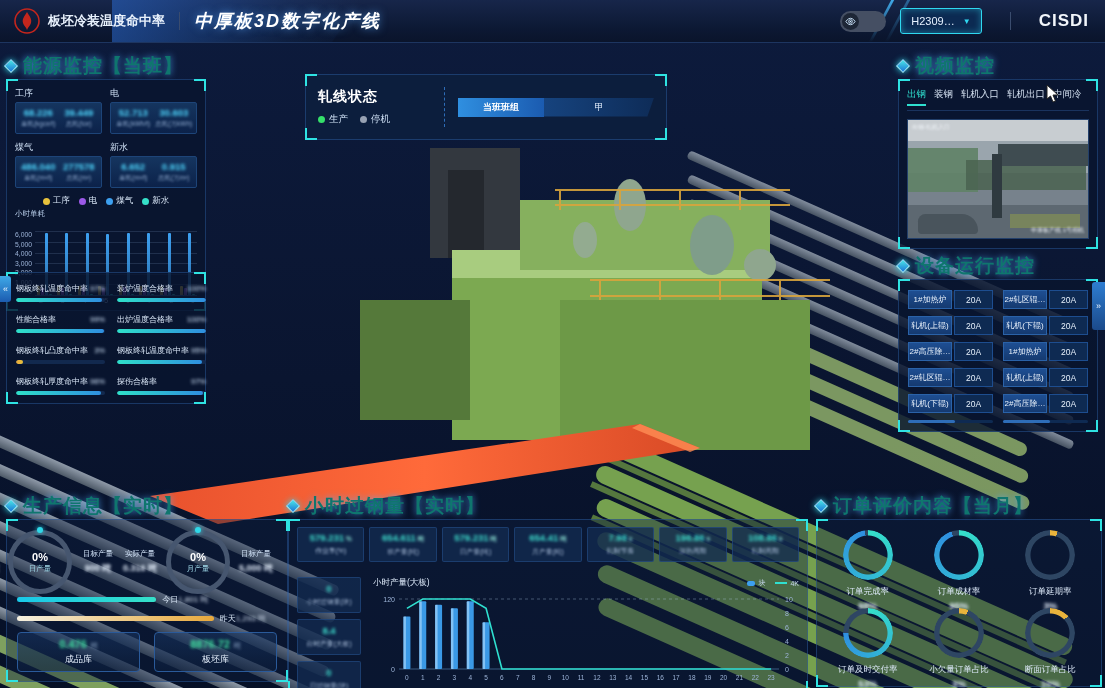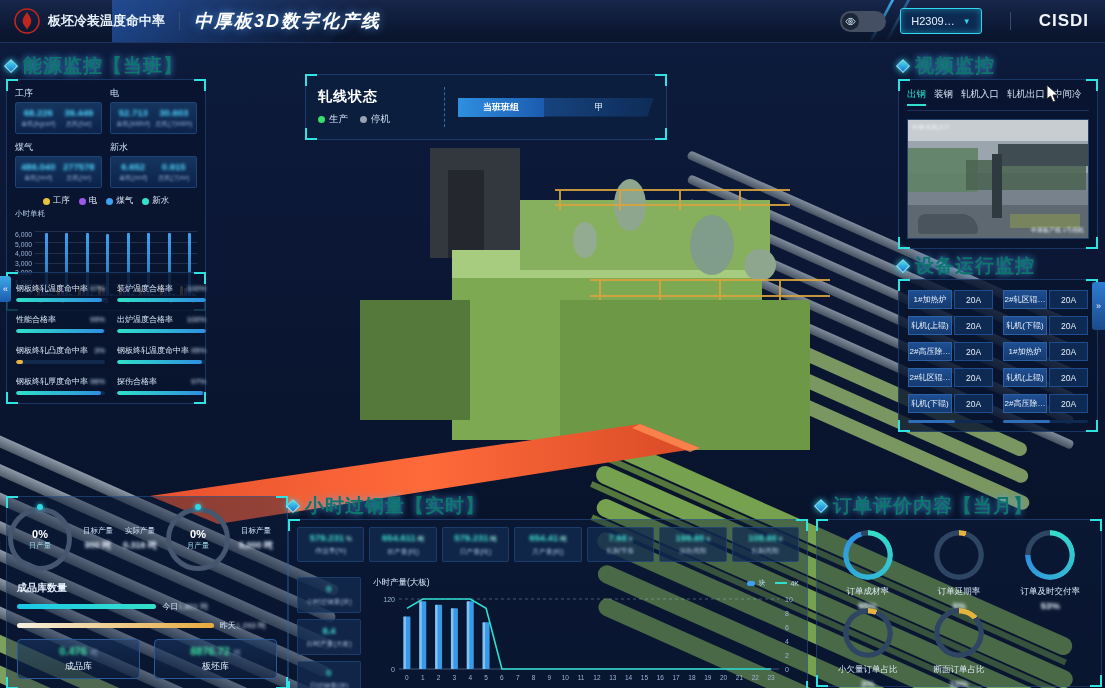--- a/index.html
+++ b/index.html
@@ -661,20 +661,24 @@
       <div class="etrack">
           <div class="ethumb"></div>
         </div>
     </div>
   </div>
 </div>
 <div class="sidetab" id="tab-right">»</div>
 <div class="sidetab" id="tab-left">«</div>
 
 <div class="pwrap" id="p-prod">
+  <div class="ptitle">
+      <span class="dia"></span>
+    <span class="txt">生产信息【实时】</span>
+    </div>
   <div class="pbox glass">
     <div class="gaugerow" id="prod-gauges">
         <div class="ggroup">
           <div class="gside">
             <div class="l">实际产量</div>
             <div class="v blurv">0.045 吨</div>
           </div>
           <div class="ring">
             <span class="mk"></span>
             <div class="c">
@@ -698,21 +702,20 @@
               <div class="p">0%</div>
               <div class="t">月产量</div>
             </div>
           </div>
           <div class="gside">
             <div class="l">目标产量</div>
             <div class="v blurv">5,000 吨</div>
           </div>
         </div>
       </div>
-    <div class="stocktitle">成品库数量</div>
     <div id="stock-bars">
         <div class="sbar">
           <span class="sfill" style="width: 139.2px; background: linear-gradient(90deg, rgb(25, 200, 232), rgb(53, 224, 201));"></span>
           <span class="txt"><span>今日</span><span class="blurv">1,801 吨</span></span>
         </div>
         <div class="sbar">
           <span class="sfill" style="width: 196.8px; background: linear-gradient(90deg, rgb(245, 240, 224), rgb(232, 169, 60));"></span>
           <span class="txt"><span>昨天</span><span class="blurv">1,293 吨</span></span>
         </div>
       </div>
@@ -849,20 +852,29 @@
 </div>
 
 <div class="pwrap" id="p-orders">
   <div class="ptitle">
       <span class="dia"></span>
     <span class="txt">订单评价内容【当月】</span>
     </div>
   <div class="pbox glass" id="orders-grid">
       <div class="ocell">
         <div class="wrap">
+          <div class="odonut" style="background: conic-gradient(rgb(53, 224, 201) 0deg, rgb(47, 143, 224) 98%, rgb(46, 70, 99) 98%, rgb(46, 70, 99) 100%);"></div>
+          <div class="ov">
+            <span class="blurv">98%</span>
+          </div>
+        </div>
+        <div class="l">订单完成率</div>
+      </div>
+      <div class="ocell">
+        <div class="wrap">
           <div class="odonut" style="background: conic-gradient(rgb(53, 224, 201) 0deg, rgb(47, 143, 224) 95%, rgb(46, 70, 99) 95%, rgb(46, 70, 99) 100%);"></div>
           <div class="ov">
             <span class="blurv">95%</span>
           </div>
         </div>
         <div class="l">订单成材率</div>
       </div>
       <div class="ocell">
         <div class="wrap">
           <div class="odonut" style="background: conic-gradient(rgb(232, 179, 60) 0deg, rgb(232, 179, 60) 5%, rgb(46, 70, 99) 5%, rgb(46, 70, 99) 100%);"></div>

